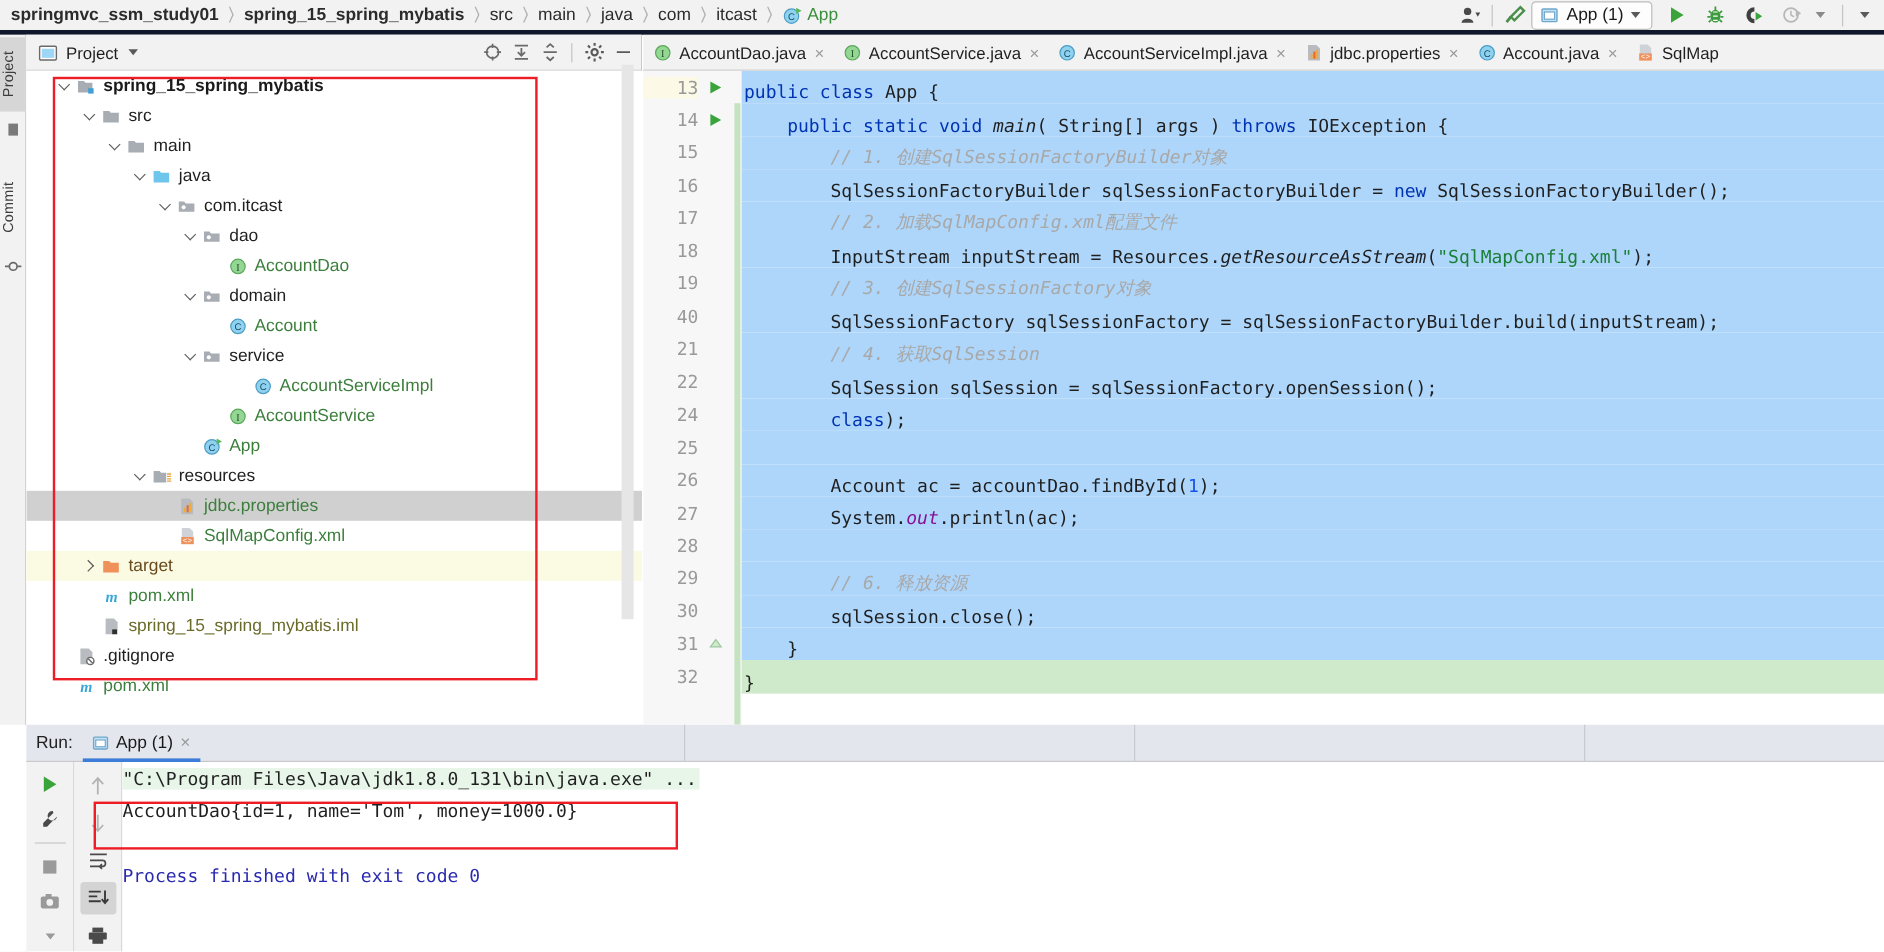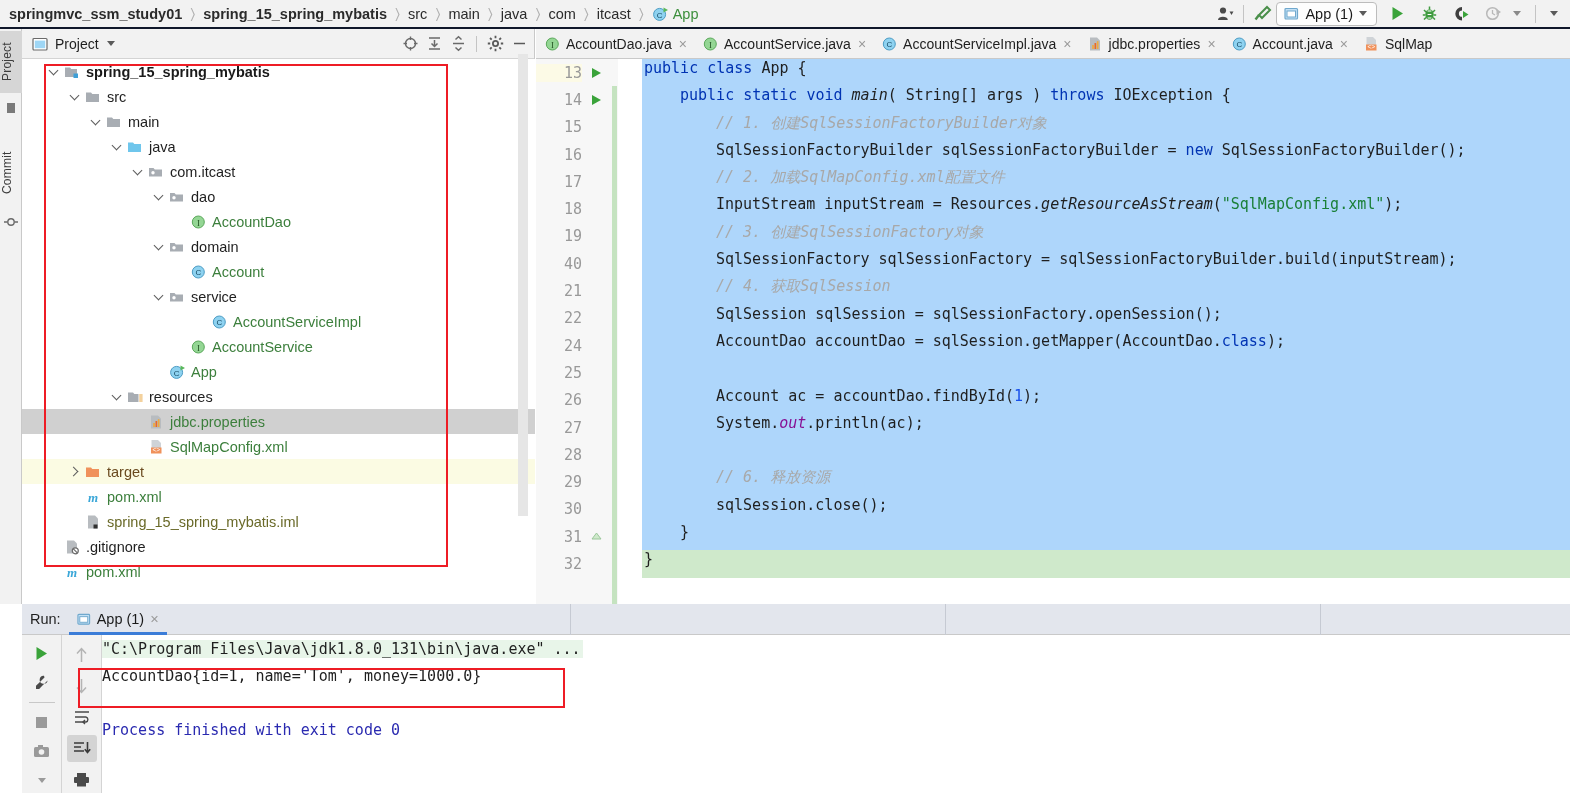--- a/index.html
+++ b/index.html
@@ -11,21 +11,21 @@
     font-family: "Liberation Sans", sans-serif;
     font-size: 13px;
     color: #1a1a1a;
   }
   #app { position: relative; width: 1570px; height: 793px; }
 
   
   .topbar {
     position: absolute; left: 0; top: 0; width: 1570px; height: 29px;
     background: #f2f2f2;
-    border-bottom: 2px solid #0f172a;
+    border-bottom: 4px solid #0f172a;
     display: flex; align-items: center;
   }
   .crumbs { display: flex; align-items: center; padding-left: 6px; height: 100%; }
   .crumb {
     font-size: 14.5px; color: #2b2b2b; padding: 0 3px; white-space: nowrap;
   }
   .crumb.bold { font-weight: bold; }
   .crumb.green { color: #3c8f3c; }
   .crumb-sep { color: #b0b0b0; font-size: 15px; padding: 0 5px; }
   .crumb-with-icon { display: flex; align-items: center; gap: 4px; }
@@ -142,22 +142,22 @@
     font-family: "DejaVu Sans Mono", monospace; font-size: 15px;
   }
   .cline { position: relative; height: 27.3px; display: flex; align-items: center; }
   .lnum {
     position: absolute; left: 0; width: 46px; text-align: right;
     color: #999999; font-family: "DejaVu Sans Mono", monospace; font-size: 15px;
   }
   .gmark { position: absolute; left: 52px; width: 16px; text-align: center; }
   .ctext {
     position: absolute; left: 82px; right: 0; height: 27.3px;
-    display: flex; align-items: flex-start;
-    white-space: pre; padding-left: 0px; margin-left: 24px;
+    display: flex; align-items: flex-end;
+    white-space: pre; padding-left: 0px;
   }
   .sel-bg { background: #aed6fb; }
   .changed-bg { background: #cfe9cb; }
   .kw   { color: #0033b3; font-weight: normal; }
   .cmt  { color: #a8a8a8; font-style: italic; }
   .str  { color: #1a7f37; }
   .num  { color: #1750eb; }
   .stat { color: #871094; font-style: italic; }
   .mth  { color: #1f1f1f; font-style: italic; }
   .plain{ color: #1f1f1f; }
@@ -727,21 +727,21 @@
         <div class="cline">
           <span class="lnum">21</span>
           <span class="ctext sel-bg"><span style="display:inline-block;width:74px"></span><span class="cmt">// 4. 获取SqlSession</span></span>
         </div>
         <div class="cline">
           <span class="lnum">22</span>
           <span class="ctext sel-bg"><span style="display:inline-block;width:74px"></span><span class="plain">SqlSession sqlSession = sqlSessionFactory.openSession();</span></span>
         </div>
         <div class="cline">
           <span class="lnum">24</span>
-          <span class="ctext sel-bg"><span style="display:inline-block;width:74px"></span><span class="plain">AccountDao accountDao = sqlSession.getMapper(AccountDao.</span><span class="kw">class</span><span class="plain">);</span></span>
+          <span class="ctext sel-bg"><span style="display:inline-block;width:74px"></span><span class="kw">class</span><span class="plain">);</span></span>
         </div>
         <div class="cline">
           <span class="lnum">25</span>
           <span class="ctext sel-bg"><span style="display:inline-block;width:74px"></span></span>
         </div>
         <div class="cline">
           <span class="lnum">26</span>
           <span class="ctext sel-bg"><span style="display:inline-block;width:74px"></span><span class="plain">Account ac = accountDao.findById(</span><span class="num">1</span><span class="plain">);</span></span>
         </div>
         <div class="cline">

